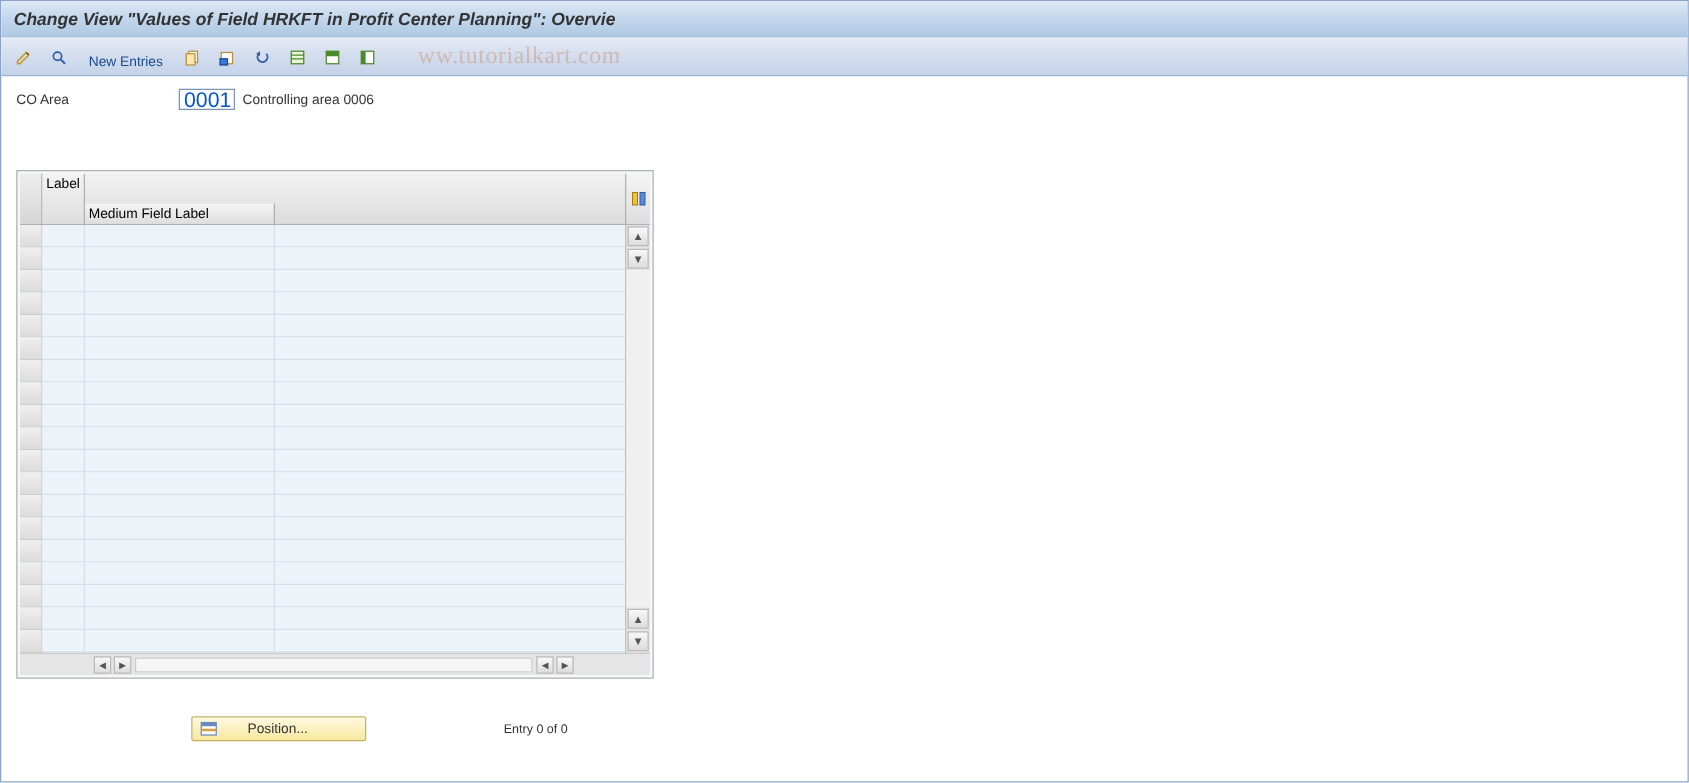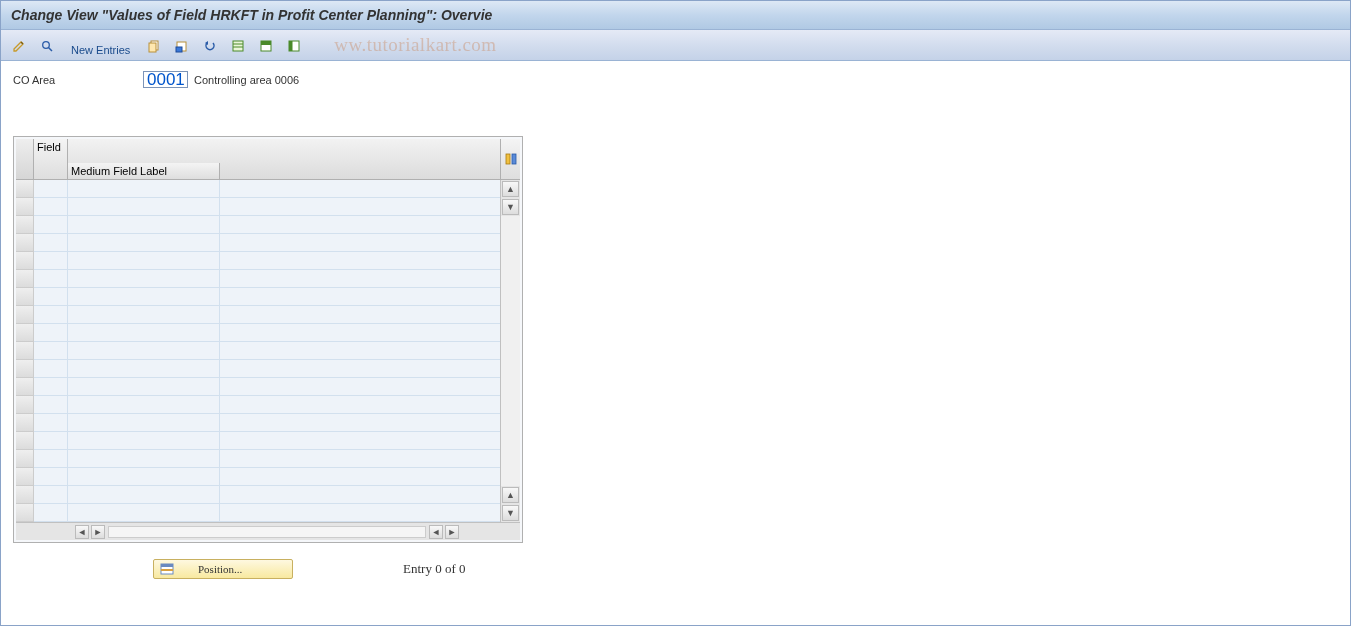--- a/index.html
+++ b/index.html
@@ -124,41 +124,40 @@
       border-top:1px solid #c0c0c0;
       align-items:center;
     }
     .hpad-left { width:18px; border-right:1px solid #c0c0c0; background:linear-gradient(to bottom,#efefef,#dcdcdc);}
     .hinner { flex:1; display:flex; align-items:center; padding:0 40px; }
     .hbtn { width:14px; height:14px; background:linear-gradient(to bottom,#f8f8f8,#ddd); border:1px solid #bbb; display:flex;align-items:center;justify-content:center; cursor:pointer; font-size:9px; color:#555; margin:0 1px;}
     .htrack { flex:1; height:12px; background:#f5f5f5; border:1px solid #ccc; margin:0 2px;}
     .hcorner { width:20px; border-left:1px solid #c0c0c0; background:#e8e8e8;}
 
     .footer {
-      margin-top: 16px;
+      margin-top: 30px;
       display:flex;
       align-items:center;
       padding-left:140px;
-      font-family:Liberation Serif, serif;
     }
     .pos-btn {
       width:140px;
       height:20px;
       background: linear-gradient(to bottom,#fef8e0,#f8e9a0);
       border:1px solid #c8b060;
       display:flex;
       align-items:center;
       padding:0 6px;
       cursor:pointer;
       font-size:11px;
       color:#333;
       border-radius:2px;
     }
     .pos-btn .pos-icon { margin-right: 24px; display:inline-flex; }
-    .entry-text { margin-left: 110px; font-size:13px; color:#333;text-align:right; }
+    .entry-text { margin-left: 110px; font-size:10px; color:#333;text-align:right; }
 
     svg { display:block; }
   </style>
 </head>
 <body>
 
 <div class="title-bar">
   <span>Change View "Values of Field HRKFT in Profit Center Planning": Overvie</span>
 </div>
 
@@ -220,21 +219,21 @@
 <div class="content">
   <div class="field-row">
     <span class="field-label">CO Area</span>
     <input class="field-input" readonly="" value="0001" style="">
     <span class="field-desc">Controlling area 0006</span>
   </div>
 
   <div class="table-wrap">
     <div class="table-head">
       <div class="sel-col"></div>
-      <div class="col-reas">Field</div>
+      <div class="col-reas">Label</div>
       <div class="col-med">Medium Field Label</div>
       <div class="col-rest"></div>
       <div class="col-conf">
         <svg width="12" height="12" viewBox="0 0 12 12">
             <rect x="1" y="1" width="4" height="10" fill="#f0c040" stroke="#a87a10" stroke-width="0.8"></rect>
             <rect x="7" y="1" width="4" height="10" fill="#5a8ad8" stroke="#2a5aa8" stroke-width="0.8"></rect>
           </svg>
       </div>
     </div>
     <div class="table-body">

